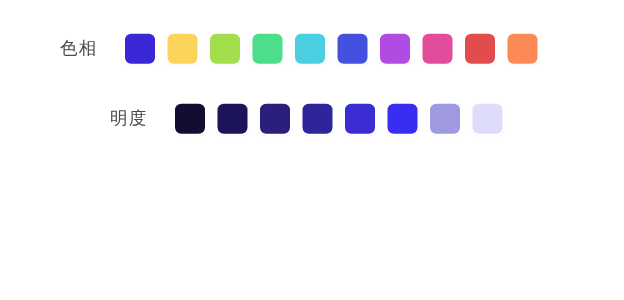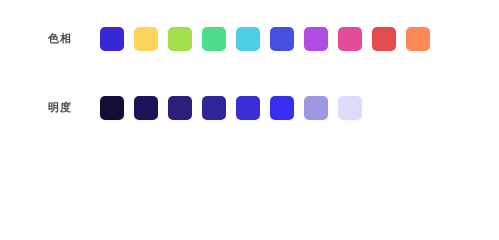--- a/index.html
+++ b/index.html
@@ -27,46 +27,45 @@
     left: 0;
     display: flex;
     align-items: center;
     height: 34px;
   }
 
   .row-label {
     width: 52px;
     margin-left: 48px;
     text-align: left;
-    font-size: 11px;
+    font-size: 14px;
     line-height: 34px;
     color: #4a4a4a;
     letter-spacing: 1px;
     white-space: nowrap;
     font-family: "DejaVu Sans", "Liberation Sans", sans-serif;
-    font-weight: bold;
   }
 
   .swatch-strip {
     display: flex;
     align-items: center;
     gap: 10px;
   }
 
   .swatch {
     width: 24px;
     height: 24px;
     border-radius: 5px;
     flex: 0 0 auto;
     box-shadow: 0 0 0 1.5px #ffffff, 0 1px 2px rgba(60, 60, 90, 0.18);
   }
 
   
   #row-hue        { top: 22px; }
-  #row-brightness { top: 91px; }
+  #row-brightness { top: 78px; margin-left: 40px; }
   #row-saturation { top: 163px; }
 
   .swatch-strip.offset-hue        { margin-left: 0px; }
   .swatch-strip.offset-brightness { margin-left: 0px; }
   .swatch-strip.offset-saturation { margin-left: 0px; }
 </style>
 </head>
 <body style="background: rgb(255, 255, 255);">
 
 <div id="palette-board">

